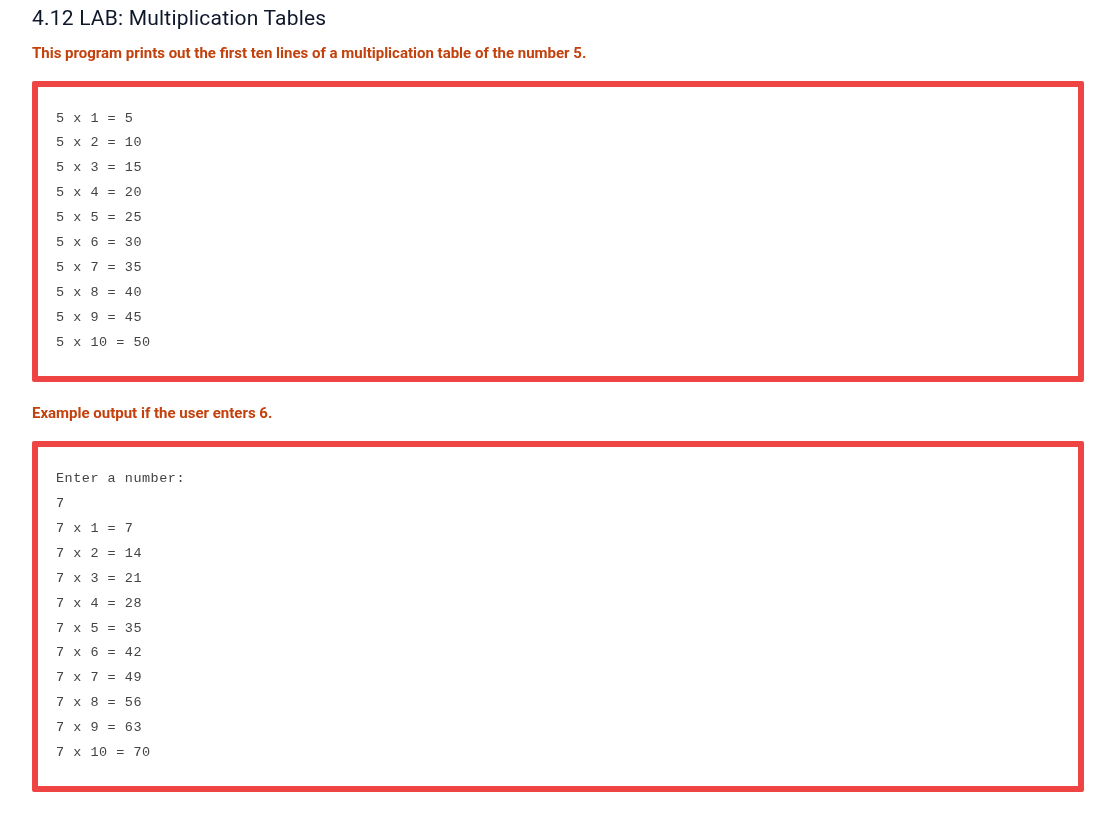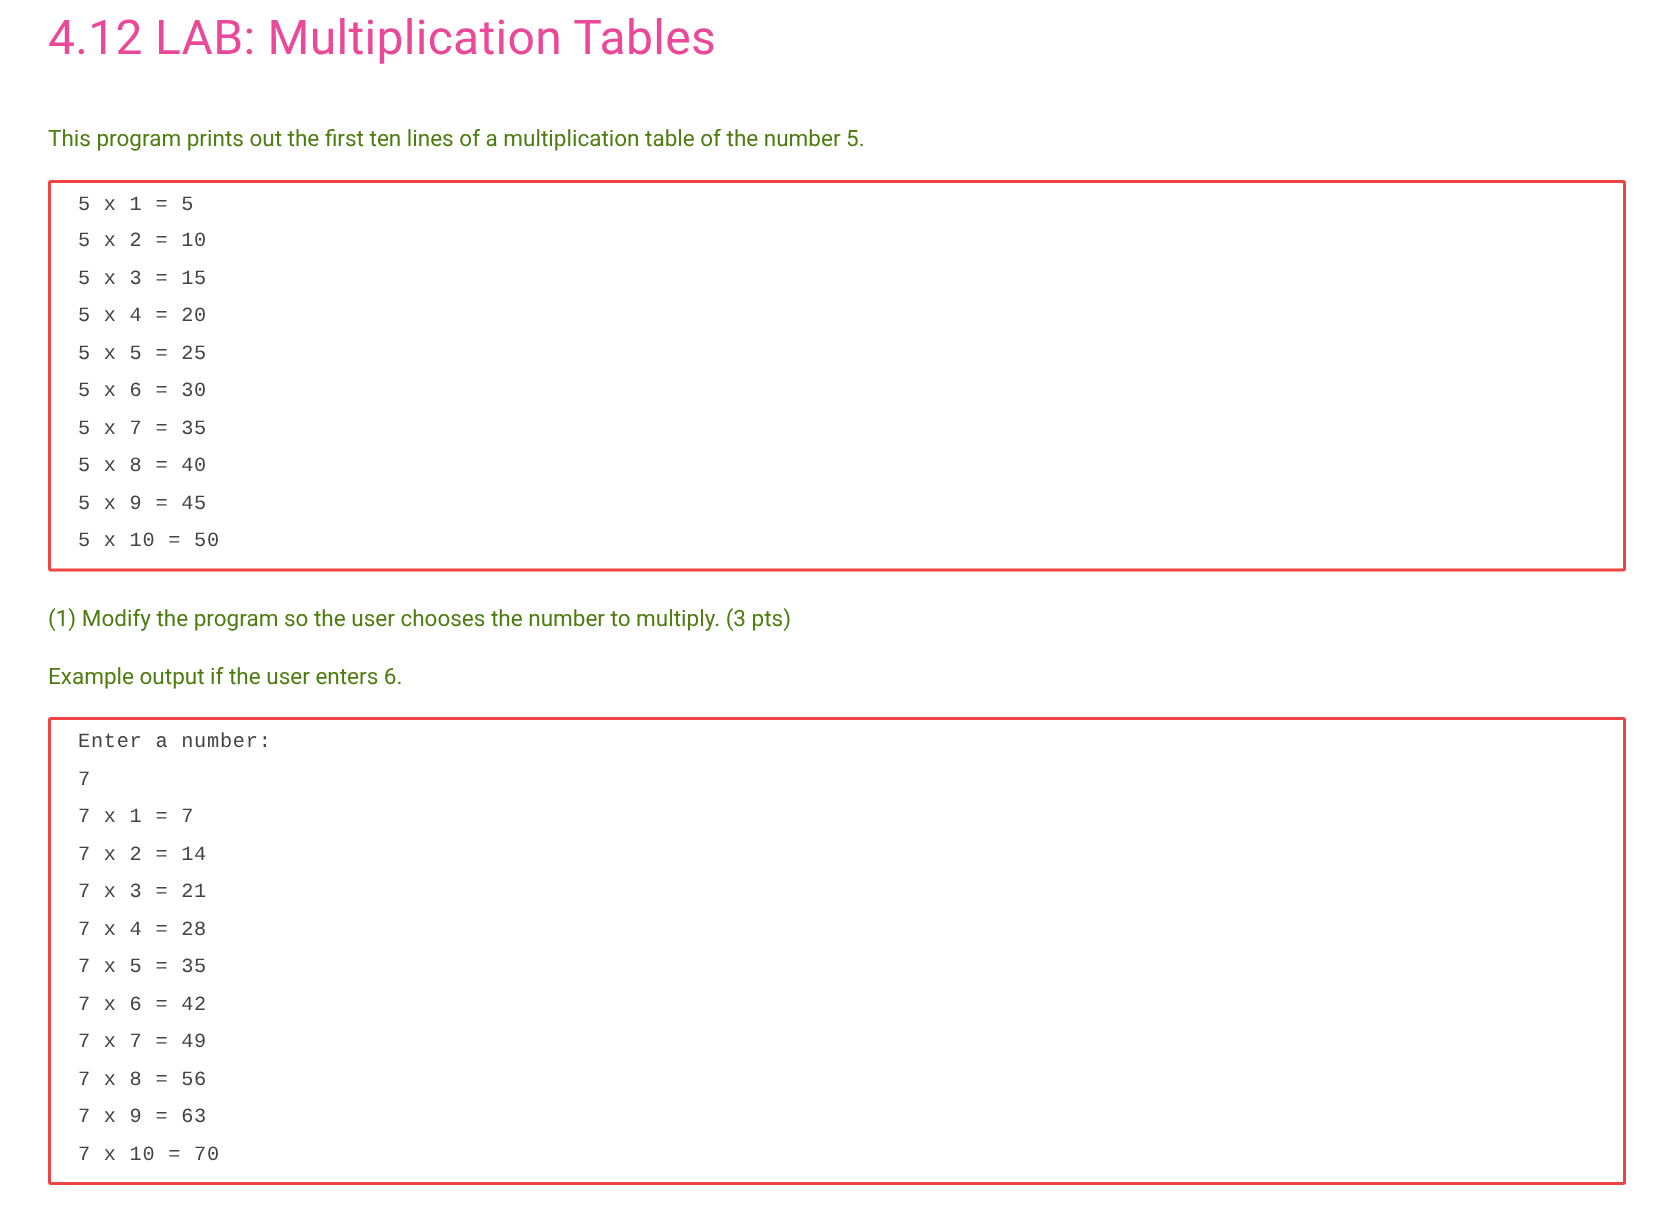--- a/index.html
+++ b/index.html
@@ -11,39 +11,39 @@
       font-family: -apple-system, BlinkMacSystemFont, "Segoe UI", Roboto, "Helvetica Neue", Arial, sans-serif;
       background: #ffffff;
       color: #333;
       padding: 0;
       width: 1116px;
     }
     .content {
       padding: 0 32px 20px 32px;
     }
     h1 {
-      font-size: 32px;
+      font-size: 21px;
       font-weight: 400;
-      color: #ec4899;
+      color: #0f172a;
       margin-top: 6px;
-      margin-bottom: 37px;
+      margin-bottom: 12px;
       letter-spacing: 0.2px;
     }
     p.body-text {
       font-size: 15px;
-      font-weight: 400;
-      color: #4d7c0f;
+      font-weight: 700;
+      color: #c2410c;
       line-height: 1.5;
       margin-bottom: 16px;
     }
     pre.code-block {
       background: #ffffff;
-      border: 2px solid #ef4444;
+      border: 6px solid #ef4444;
       border-radius: 2px;
-      padding: 4px 18px;
+      padding: 20px 18px;
       font-family: "Courier New", Courier, monospace;
       font-size: 13.5px;
       line-height: 1.85;
       color: #444;
       white-space: pre;
       margin-bottom: 20px;
       overflow-x: auto;
       letter-spacing: 0.5px;
     }
   </style>
@@ -61,21 +61,20 @@
 5 x 2 = 10
 5 x 3 = 15
 5 x 4 = 20
 5 x 5 = 25
 5 x 6 = 30
 5 x 7 = 35
 5 x 8 = 40
 5 x 9 = 45
 5 x 10 = 50</pre>
 
-  <p class="body-text">(1) Modify the program so the user chooses the number to multiply. (3 pts)</p>
 
   <p class="body-text">Example output if the user enters 6.</p>
 
   <pre class="code-block">Enter a number:
 7
 7 x 1 = 7
 7 x 2 = 14
 7 x 3 = 21
 7 x 4 = 28
 7 x 5 = 35

